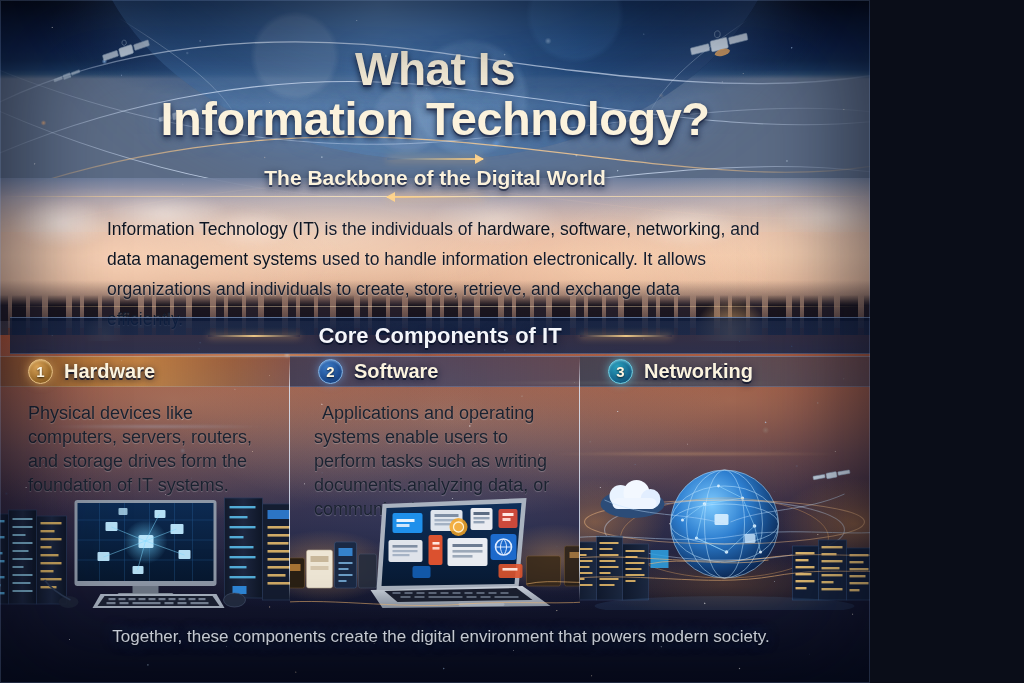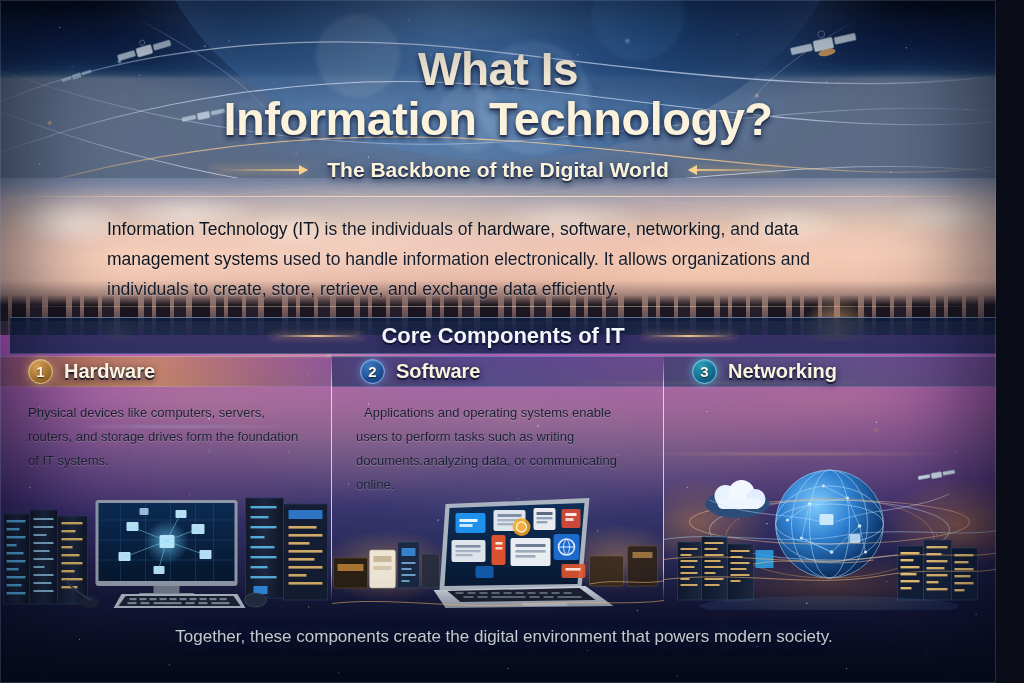--- a/index.html
+++ b/index.html
@@ -7,23 +7,23 @@
   html,body { background:#0a0d18; }
   body {
     font-family:"Liberation Sans", sans-serif;
     width:1024px; height:683px;
     overflow:hidden;
   }
 
   
   #poster {
     position:relative;
-    width:996px; height:683px;
+    width:870px; height:683px;
     overflow:hidden;
-    background:#d946ef;
+    background:#c2410c;
   }
 
   
   .bg { position:absolute; left:0; top:0; width:100%; height:100%; }
 
   
   .bg-space {
     background:
       radial-gradient(ellipse 60% 50% at 50% 14%, rgba(42,86,150,.75) 0%, rgba(18,38,76,.45) 45%, rgba(6,12,28,0) 75%),
       linear-gradient(180deg,
@@ -251,21 +251,21 @@
     letter-spacing:-.5px;
     color:#fdf4de;
     text-shadow:
       0 2px 0 rgba(30,40,70,.65),
       0 3px 6px rgba(8,16,40,.85),
       0 0 26px rgba(120,180,255,.35);
   }
   .title-line.l2{ font-size:47px; }
   .subtitle-row{
     display:flex; align-items:center; justify-content:center;
-    gap:20px; margin-top:14px;
+    gap:6px; margin-top:14px;flex-direction:column;
   }
   .subtitle{
     font-weight:bold;
     font-size:21px;
     color:#fbf2dc;
     text-shadow:0 2px 0 rgba(24,34,62,.7), 0 3px 7px rgba(8,16,40,.8);
     white-space:nowrap;
   }
   .arrow-deco{
     position:relative; width:96px; height:2px;
@@ -373,21 +373,21 @@
   .col-title{
     position:relative; z-index:2;
     font-weight:bold; font-size:20px;
     color:#fbf3de;
     text-shadow:0 2px 0 rgba(10,18,42,.78), 0 2px 7px rgba(8,16,40,.85);
     white-space:nowrap;
   }
 
   .col-body{
     padding:14px 22px 0 28px;
-    font-size:13px; line-height:24px;
+    font-size:18px; line-height:24px;
     color:#1a2230;
     text-shadow:0 1px 1px rgba(255,255,255,.24);
   }
   .col2 .col-body{ padding-left:24px; text-indent:8px; }
 
   
   .illu{
     position:absolute; left:0; right:0; bottom:0; height:130px;
     overflow:hidden;
   }

